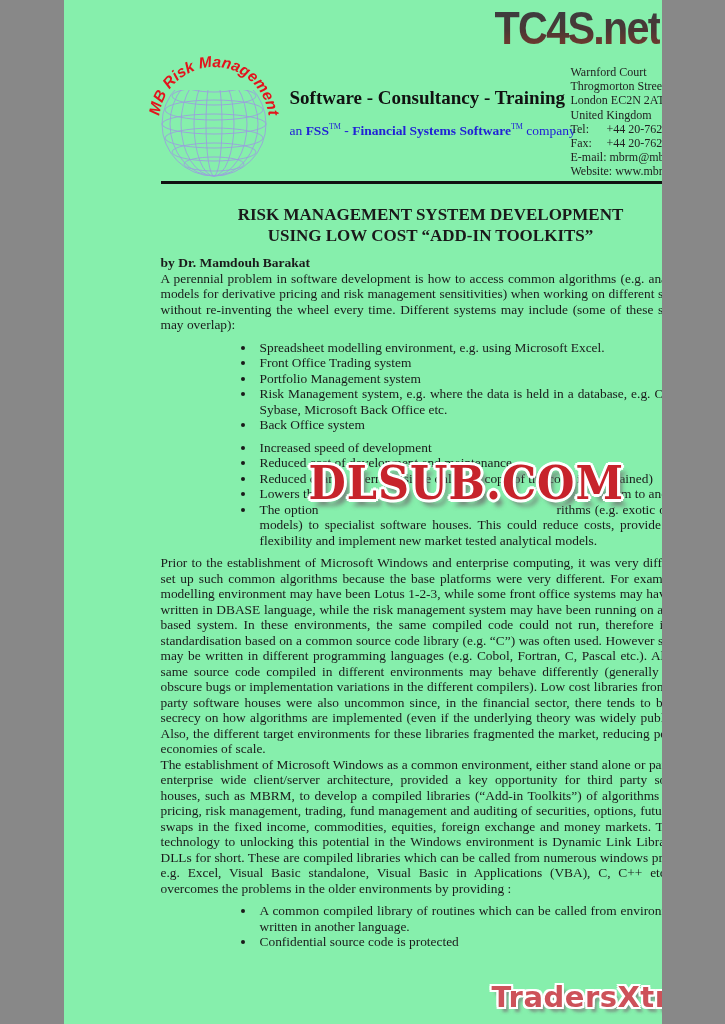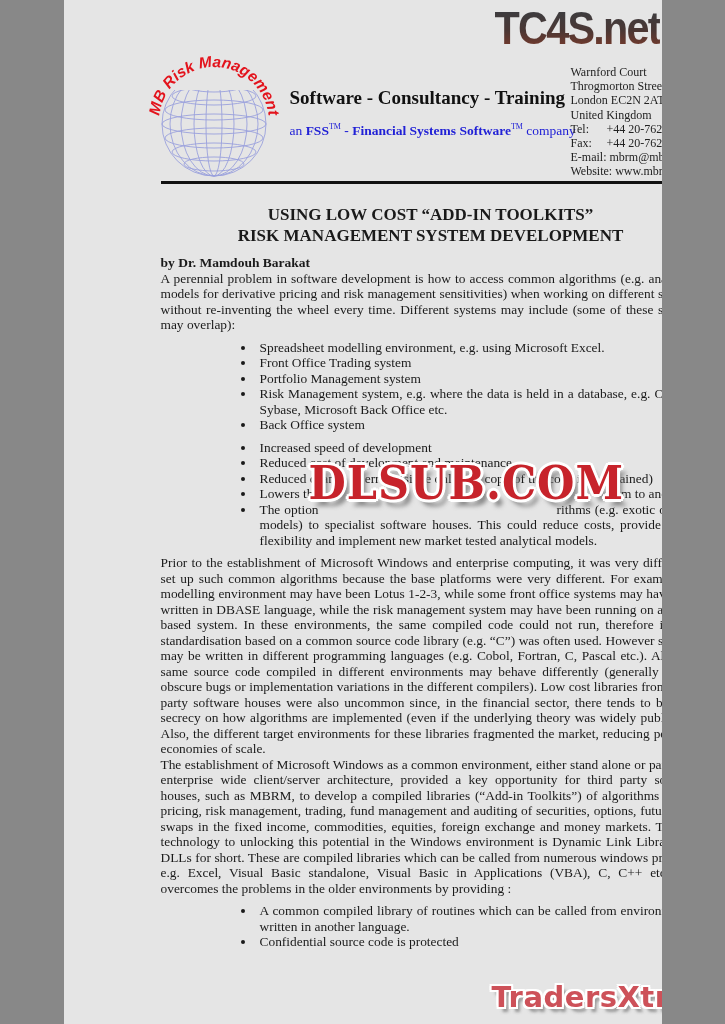--- a/index.html
+++ b/index.html
@@ -1,21 +1,21 @@
 <!DOCTYPE html>
 <html><head>
 <meta charset="utf-8">
 <style>
   * { margin: 0; padding: 0; box-sizing: border-box; }
   html, body { background: #888; }
   .page {
     position: relative;
     width: 598px; height: 1024px;
     margin: 0 auto;
-    background: #e5e5e5;
+    background: #86efac;
     overflow: hidden;
     font-family: "Liberation Serif", serif;
     color: #1a1a1a;
   }
 
   
   .tc4s {
     position: absolute; top: 0; right: 2px;
     font-family: "Liberation Sans", sans-serif;
     font-weight: bold; font-size: 47px; letter-spacing: -2px;
@@ -143,22 +143,22 @@
     <div><span class="lbl">Tel:</span> <span>+44 20-7628 2007</span></div>
     <div><span class="lbl">Fax:</span> <span>+44 20-7628 2008</span></div>
     <div><span>E-mail:</span> <span>mbrm@mbrm.com</span></div>
     <div><span>Website:</span> <span>www.mbrm.com</span></div>
   </div>
 
   <div class="rule"></div>
 
   <div class="article">
     <div class="title">
+      <div>RISK MANAGEMENT SYSTEM DEVELOPMENT</div>
       <div>USING LOW COST “ADD-IN TOOLKITS”</div>
-      <div>RISK MANAGEMENT SYSTEM DEVELOPMENT</div>
     </div>
     <div class="byline">by Dr. Mamdouh Barakat</div>
 
     <p>A perennial problem in software development is how to access common algorithms (e.g. analytical models for derivative pricing and risk management sensitivities) when working on different systems without re-inventing the wheel every time.  Different systems may include  (some of these systems may overlap):</p>
 
     <ul>
       <li>Spreadsheet modelling environment, e.g. using Microsoft Excel.</li>
       <li>Front Office Trading system</li>
       <li>Portfolio Management system</li>
       <li>Risk Management system, e.g. where the data is held in a database, e.g. Oracle, Sybase, Microsoft Back Office etc.</li>

